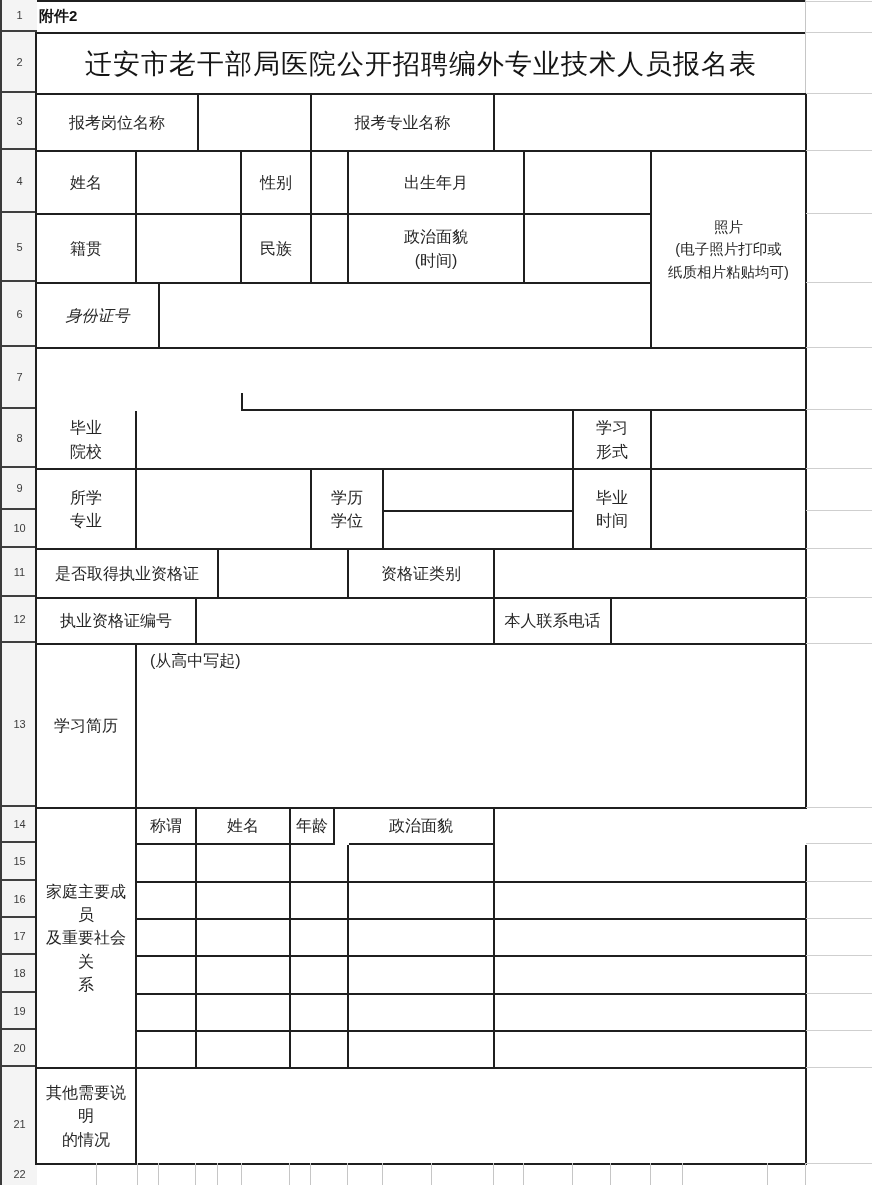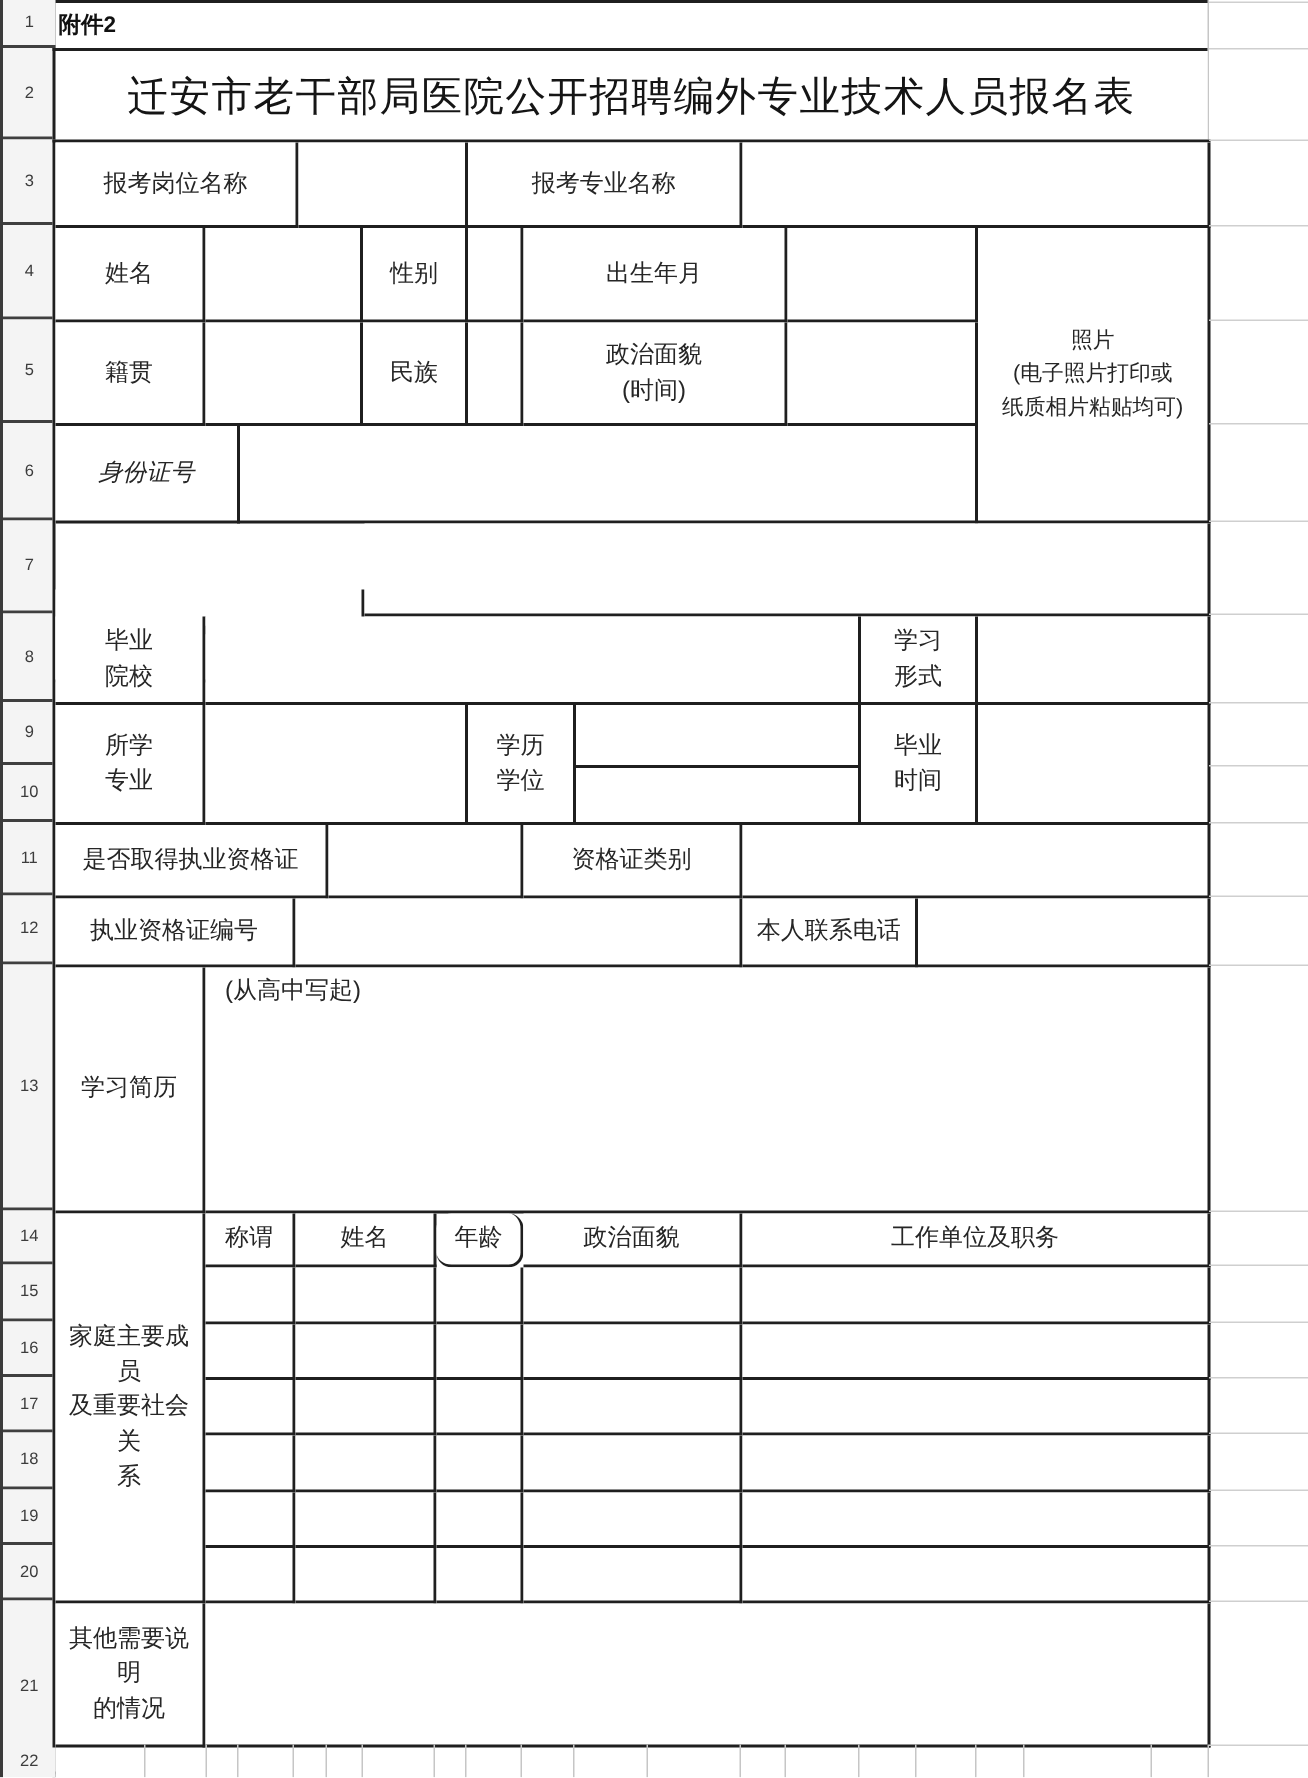--- a/index.html
+++ b/index.html
@@ -135,23 +135,22 @@
     <div class="cell" style="left:575px;top:504px;width:195px;height:46px;"></div>
 
     <div class="cell" style="left:0;top:550px;width:100px;height:164px;">学习简历</div>
     <div class="cell topleft" style="left:100px;top:550px;width:670px;height:164px;">(从高中写起)</div>
 
     <div class="cell" style="left:0;top:714px;width:100px;height:260px;padding:0 2px;">家庭主要成员
 及重要社会关
 系</div>
     <div class="cell" style="left:100px;top:714px;width:60px;height:36px;">称谓</div>
     <div class="cell" style="left:160px;top:714px;width:94px;height:36px;">姓名</div>
-    <div class="cell" style="left:254px;top:714px;width:58px;height:36px;border-radius:10px;">年龄</div>
+    <div class="cell" style="left:254px;top:714px;width:44px;height:36px;">年龄</div>
     <div class="cell" style="left:312px;top:714px;width:146px;height:36px;">政治面貌</div>
-    <div class="cell" style="left:458px;top:714px;width:312px;height:36px;">工作单位及职务</div>
 
     <div class="cell" style="left:100px;top:750px;width:60px;height:38px;"></div>
     <div class="cell" style="left:160px;top:750px;width:94px;height:38px;"></div>
     <div class="cell" style="left:254px;top:750px;width:58px;height:38px;"></div>
     <div class="cell" style="left:312px;top:750px;width:146px;height:38px;"></div>
     <div class="cell" style="left:458px;top:750px;width:312px;height:38px;"></div>
 
     <div class="cell" style="left:100px;top:788px;width:60px;height:37px;"></div>
     <div class="cell" style="left:160px;top:788px;width:94px;height:37px;"></div>
     <div class="cell" style="left:254px;top:788px;width:58px;height:37px;"></div>

